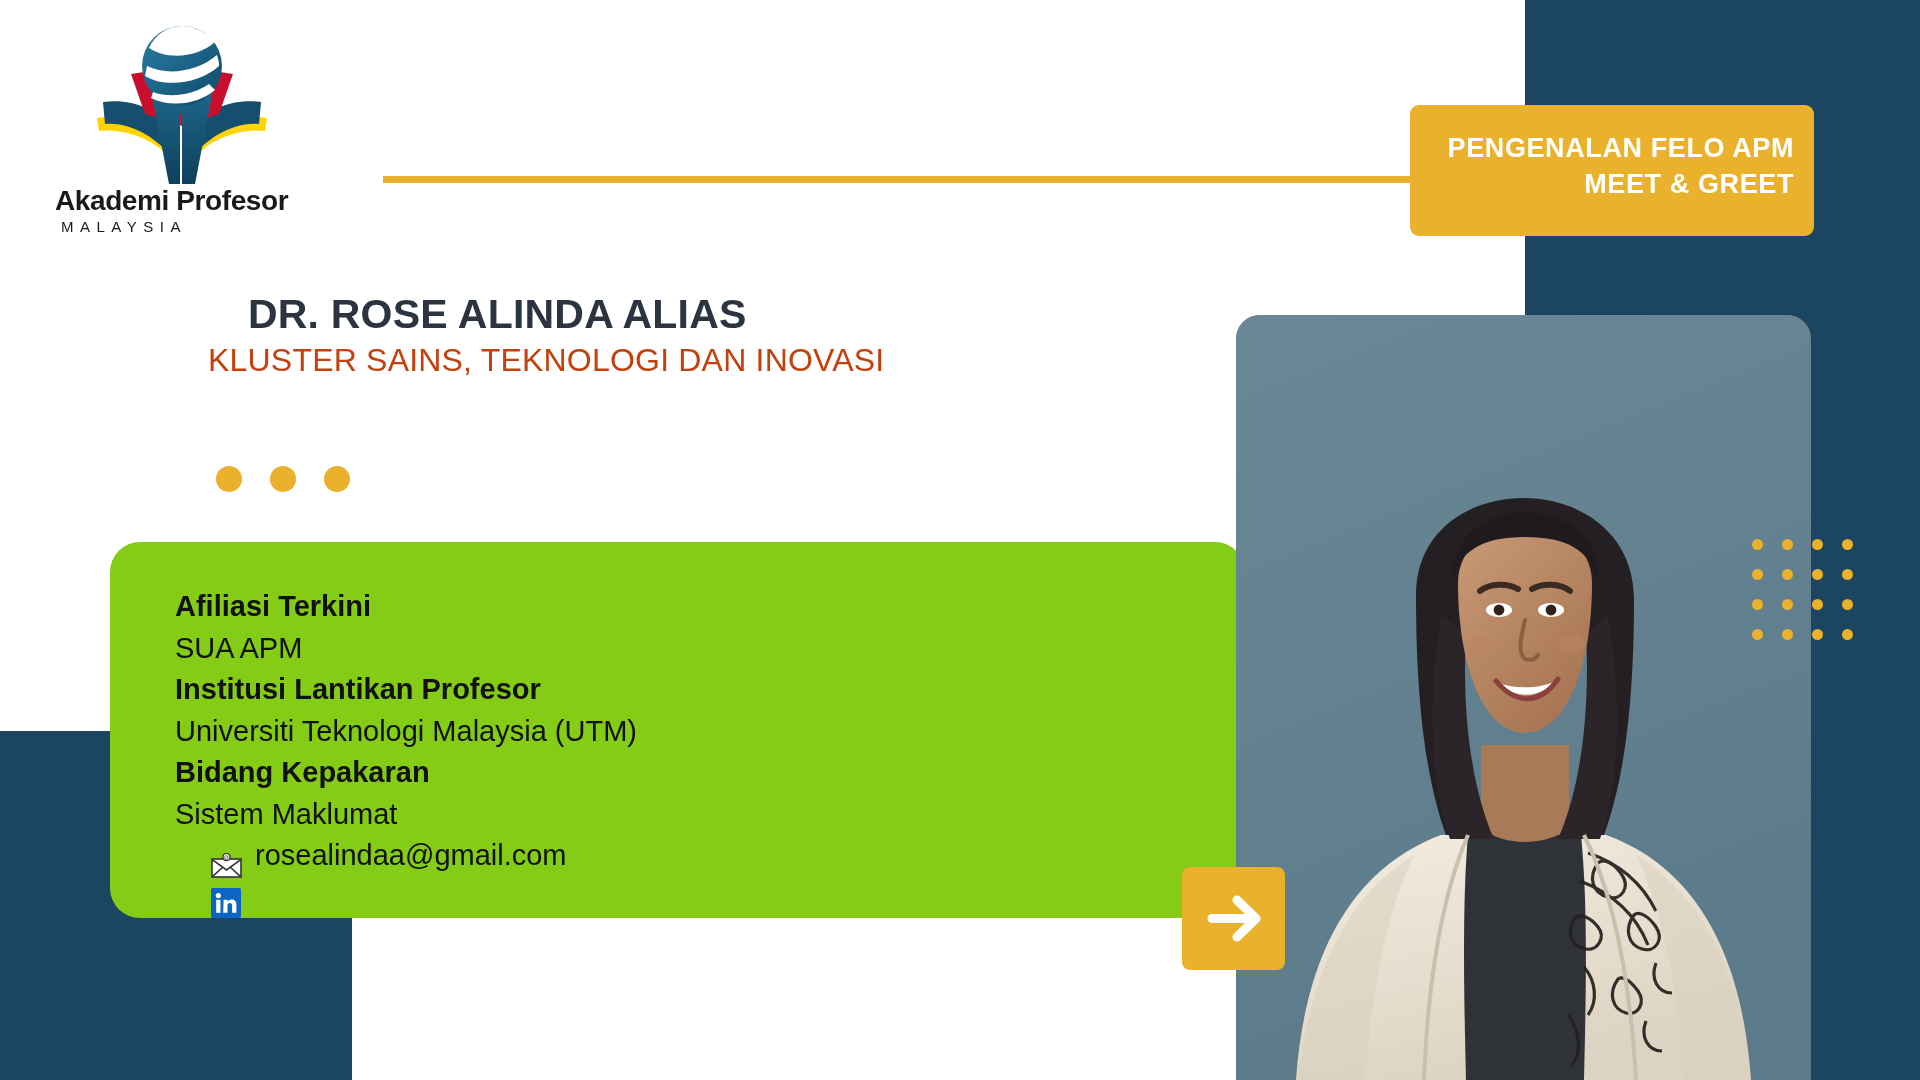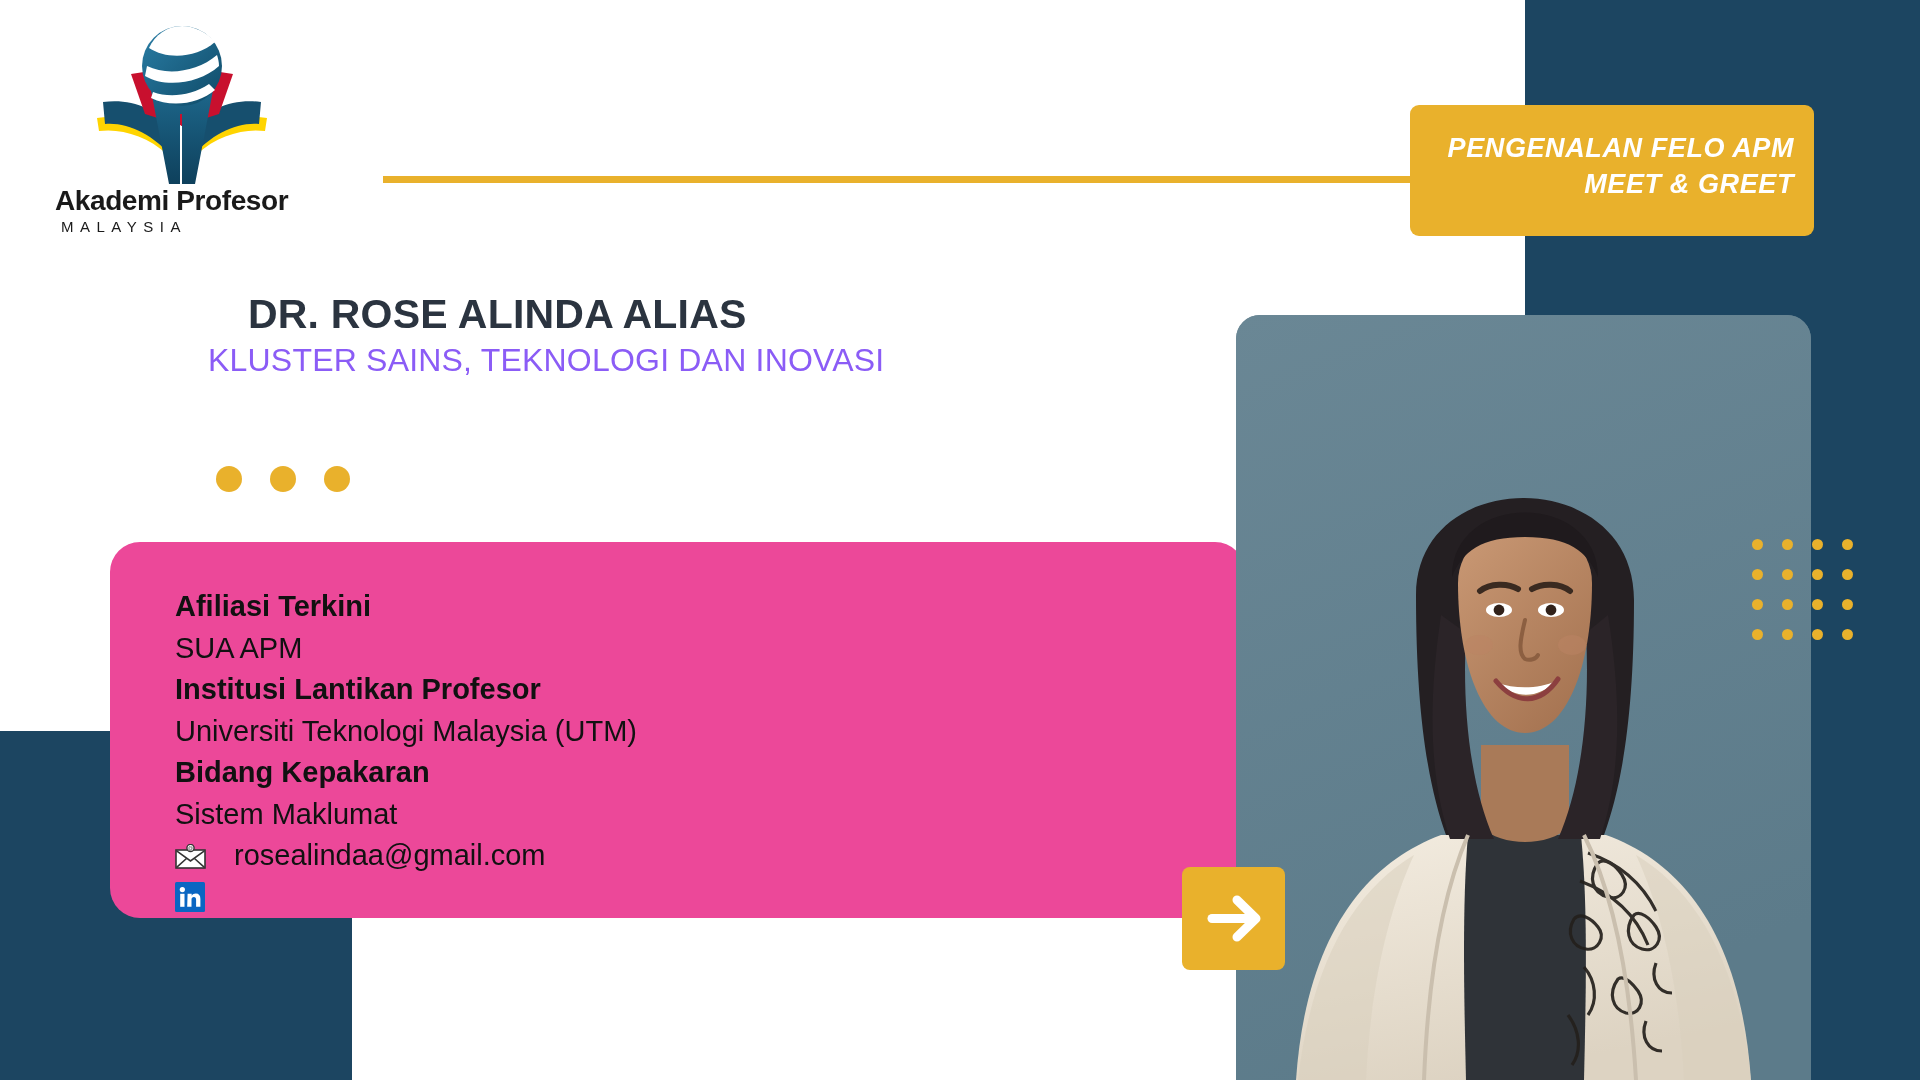--- a/index.html
+++ b/index.html
@@ -96,42 +96,41 @@
     box-sizing: border-box;
     padding: 26px 20px 0 0;
     text-align: right;
   }
   .banner-line {
     color: #ffffff;
     font-size: 27px;
     font-weight: 700;
     letter-spacing: 0.6px;
     line-height: 1.33;
-    font-style: italic;
   }
 
   
   .person-name {
     position: absolute;
     left: 208px;
     top: 291px;
     font-size: 41px;
     font-weight: 700;
     color: #2b3440;
     letter-spacing: 0.2px;
     white-space: nowrap;
     margin-left: 40px;
   }
   .person-cluster {
     position: absolute;
     left: 208px;
     top: 342px;
     font-size: 32px;
     font-weight: 400;
-    color: #8b5cf6;
+    color: #c2410c;
     letter-spacing: 0.2px;
     white-space: nowrap;
   }
 
   
   .dot-row {
     position: absolute;
     left: 216px;
     top: 466px;
     display: flex;
@@ -144,38 +143,39 @@
     background: #e9b12c;
   }
 
   
   .info-card {
     position: absolute;
     left: 110px;
     top: 542px;
     width: 1135px;
     height: 376px;
-    background: #ec4899;
+    background: #84cc16;
     border-radius: 30px;
     box-sizing: border-box;
     padding: 44px 0 0 65px;
   }
   .info-line {
     font-size: 29px;
     line-height: 41.5px;
     color: #111111;
     white-space: nowrap;
   }
   .info-line.bold { font-weight: 700; }
   .contact-line {
     display: flex;
-    align-items: center;
-    gap: 28px;
+    align-items: flex-end;
+    gap: 13px;
     line-height: 41.5px;
     height: 41.5px;
+    margin-left: 36px;
   }
   .contact-line .ctext {
     font-size: 29px;
     color: #111111;
     white-space: nowrap;
   }
   .mail-icon { flex: 0 0 auto; width: 31px; height: 25px; display: block; }
   .li-icon { flex: 0 0 auto; width: 30px; height: 30px; display: block; }
 
   

